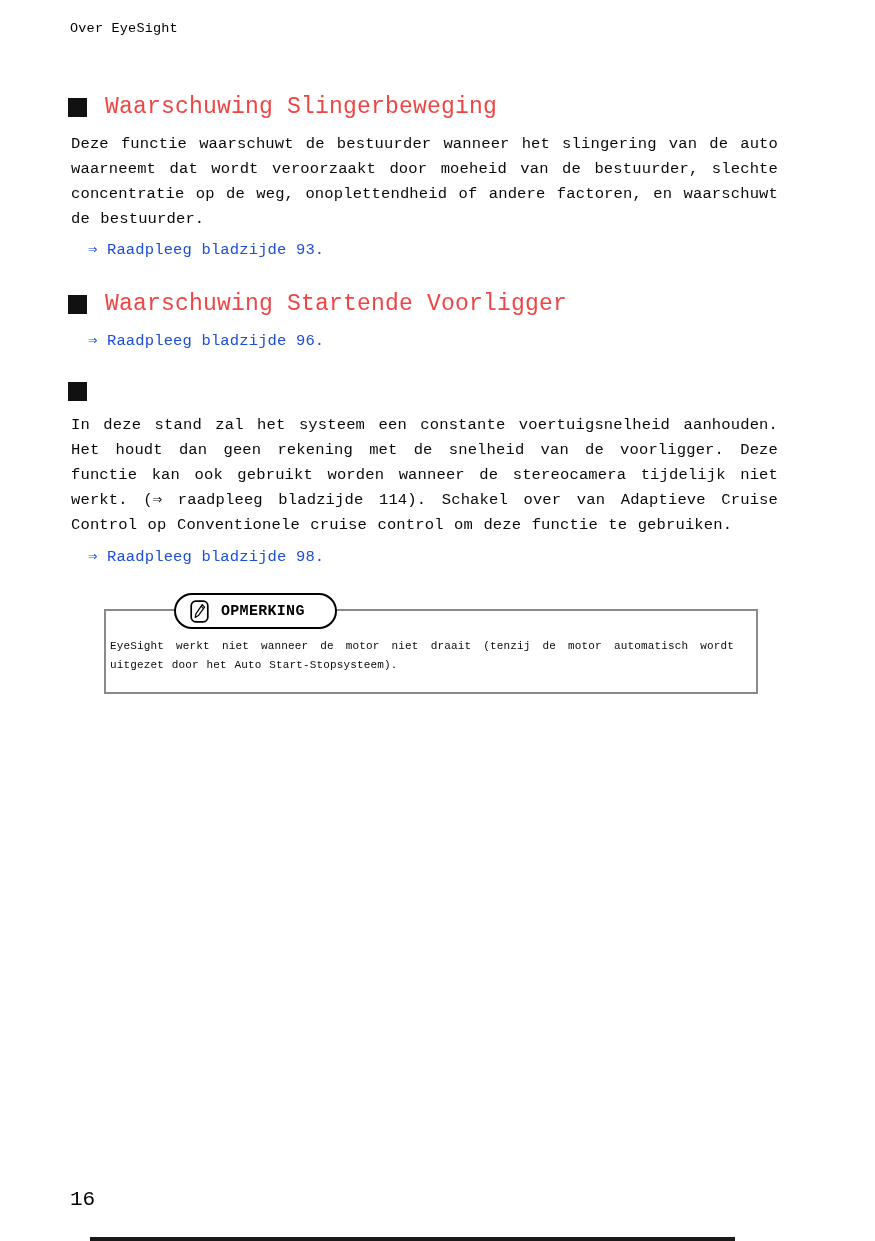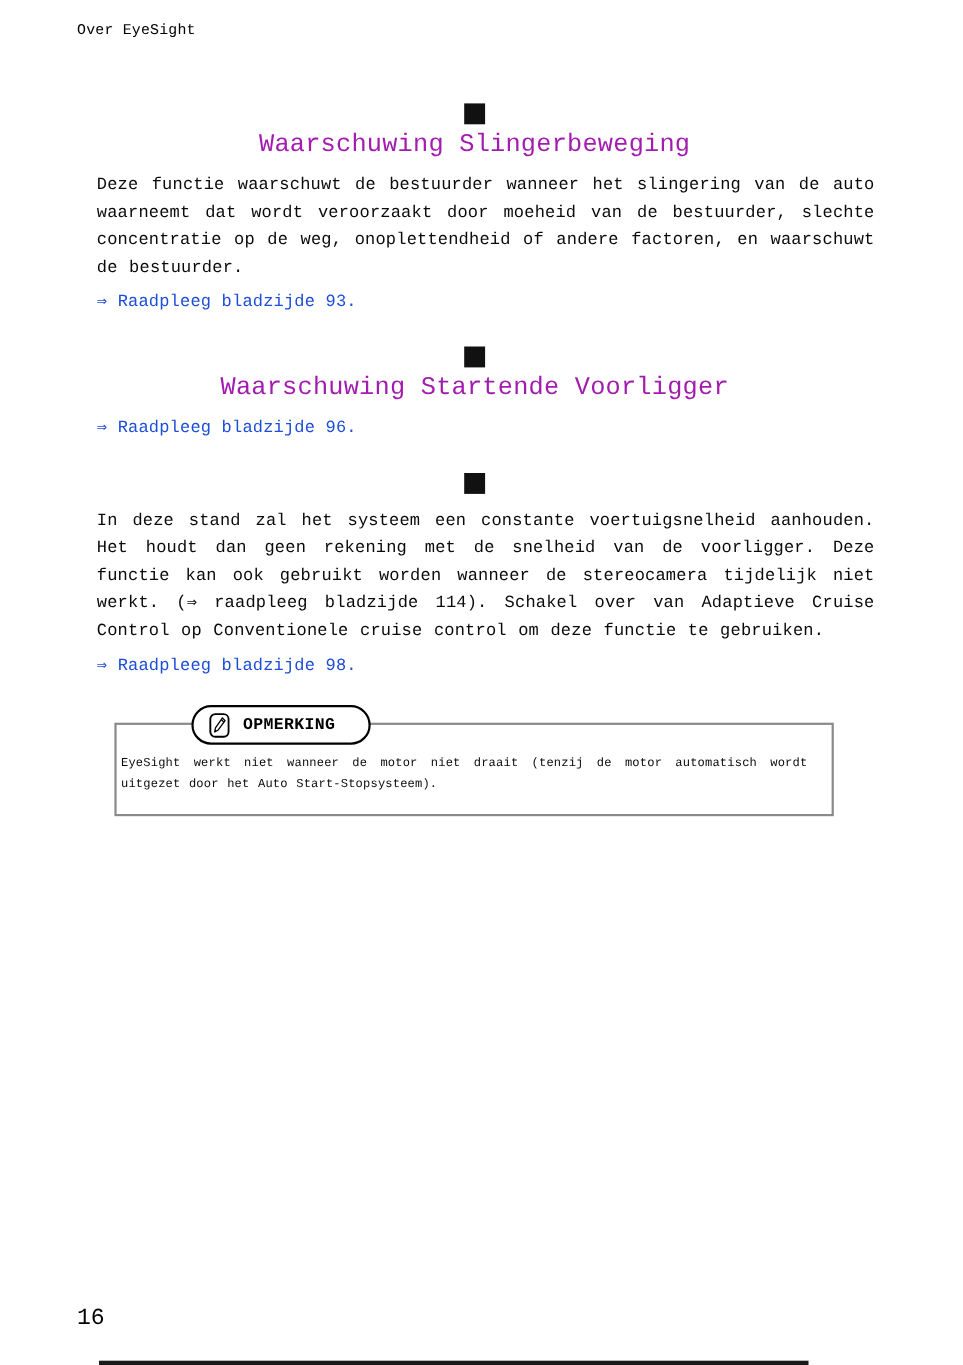--- a/index.html
+++ b/index.html
@@ -22,37 +22,36 @@
   .content {
     position: absolute;
     top: 94px;
     left: 68px;
     width: 727px;
   }
   .section { margin: 0 0 28px 0; }
   .section-heading {
     display: flex;
     align-items: center;
-    gap: 5px;
+    gap: 18px;
     font-size: 23px;
     font-weight: 400;
-    color: #a21caf;
+    color: #ef4444;
     margin: 0 0 12px 0;
     letter-spacing: 0.2px;
-    flex-direction: column;
   }
   .square-marker {
     display: inline-block;
     width: 19px;
     height: 19px;
     background: #111111;
     flex: 0 0 auto;
   }
   .section-body {
-    margin: 0 0 6px 20px;
+    margin: 0 0 6px 3px;
     width: 707px;
     font-size: 15.5px;
     line-height: 1.62;
     text-align: justify;
     letter-spacing: 0.15px;
     word-spacing: 1px;
     color: #0a0a0a;
     box-sizing: border-box;
   }
   .section-ref {

